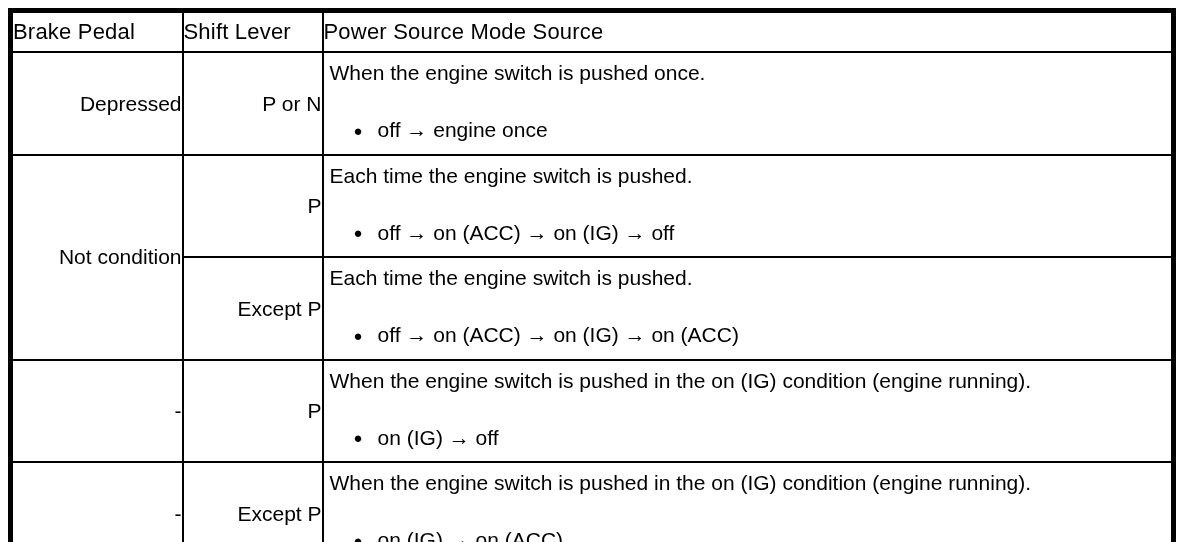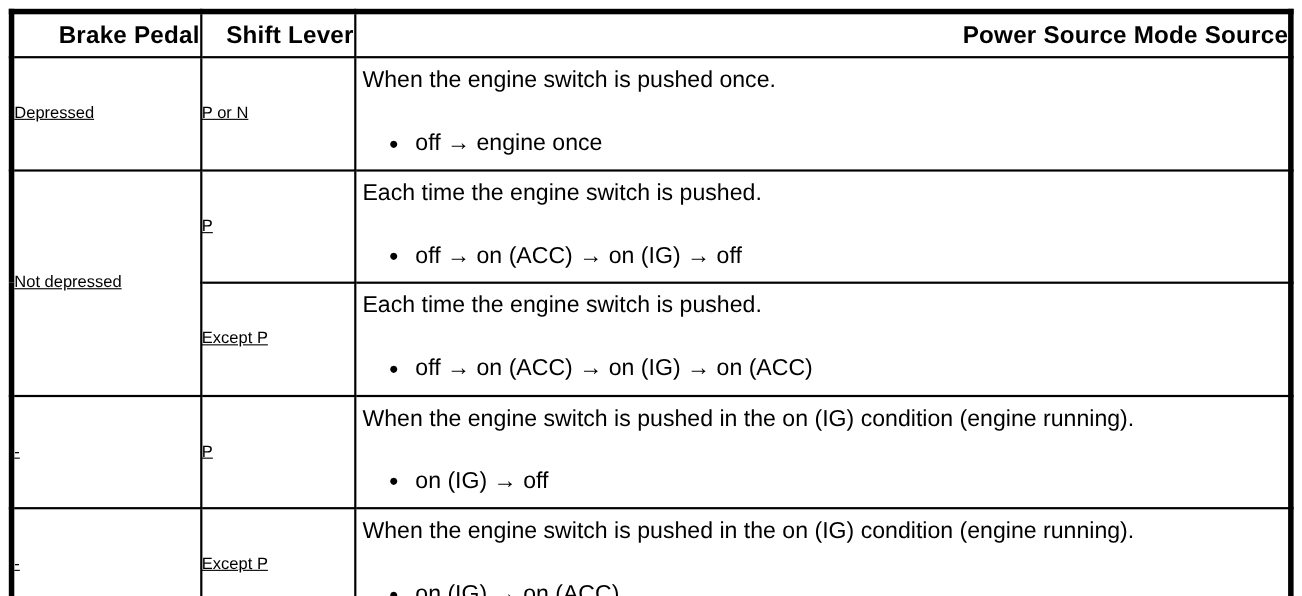--- a/index.html
+++ b/index.html
@@ -27,31 +27,30 @@
     border: 5px solid #000000;
   }
   .mode-table th,
   .mode-table td {
     border: 2px solid #000000;
     padding: 0;
   }
   .mode-table th {
     height: 38px;
     font-size: 22px;
-    font-weight: bold;
-    text-align: right;
+    font-weight: normal;
+    text-align: left;
     vertical-align: middle;
     letter-spacing: 0.2px;
   }
   td.center-cell {
-    text-align: left;
+    text-align: right;
     vertical-align: middle;
-    font-size: 15px;
+    font-size: 21px;
     line-height: 1.2;
-    text-decoration: underline;
   }
   td.pattern-cell {
     vertical-align: top;
     font-size: 21px;
     line-height: 1.25;
     padding: 5px 6px 10px 6px;
   }
   tr.body-row-1 { height: 100px; }
   tr.body-row   { height: 95px; }
   .desc {
@@ -95,21 +94,21 @@
       <td class="pattern-cell">
         <div class="desc">When the engine switch is pushed once.</div>
         <div class="bullet-row">
           <span class="bullet-icon">●</span>
           <span>off → engine once</span>
         </div>
       </td>
     </tr>
 
     <tr class="body-row">
-      <td class="center-cell" rowspan="2">Not depressed</td>
+      <td class="center-cell" rowspan="2">Not condition</td>
       <td class="center-cell">P</td>
       <td class="pattern-cell">
         <div class="desc">Each time the engine switch is pushed.</div>
         <div class="bullet-row">
           <span class="bullet-icon">●</span>
           <span>off → on (ACC) → on (IG) → off</span>
         </div>
       </td>
     </tr>
 

